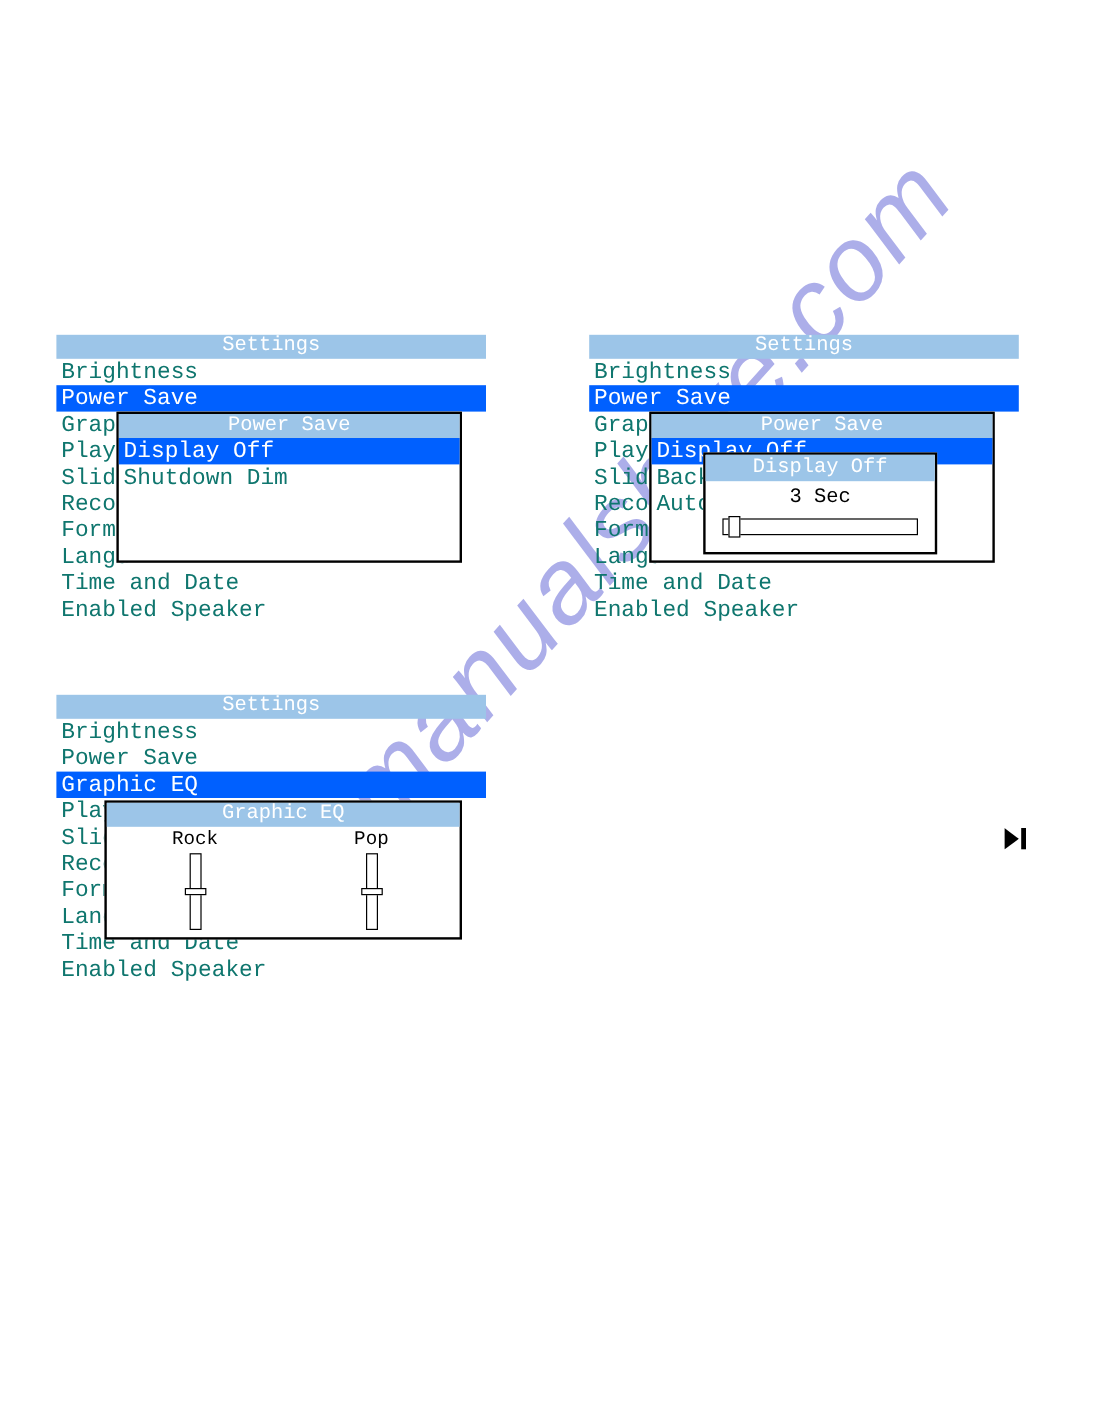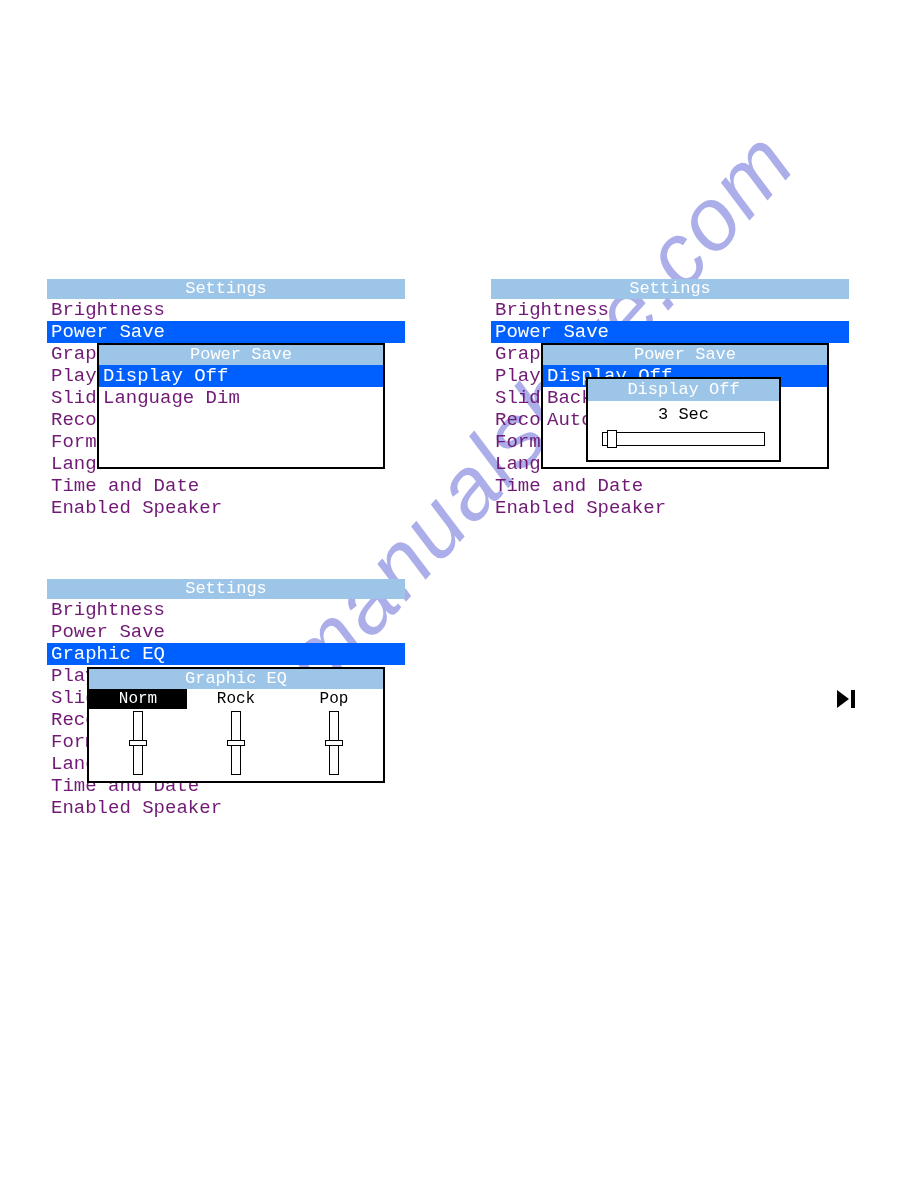--- a/index.html
+++ b/index.html
@@ -18,21 +18,21 @@
   .title-bar {
     background: #9CC5E8;
     color: #fff;
     text-align: center;
     font-size: 17px;
     height: 20px;
     line-height: 20px;
   }
   .menu-item {
     font-size: 19px;
-    color: #701a75;
+    color: #0f766e;
     padding: 0 4px;
     height: 22px;
     line-height: 22px;
     white-space: nowrap;
     overflow: hidden;
   }
   .menu-item.selected {
     background: #0060FF;
     color: #fff;
   }
@@ -140,21 +140,21 @@
   <div class="menu-item">Slid</div>
   <div class="menu-item">Reco</div>
   <div class="menu-item">Form</div>
   <div class="menu-item">Langu</div>
   <div class="menu-item">Time and Date</div>
   <div class="menu-item">Enabled Speaker</div>
 
   <div class="submenu" style="left:50px; top:64px; width:288px; height:126px;">
     <div class="title-bar">Power Save</div>
     <div class="menu-item selected">Display Off</div>
-    <div class="menu-item">Language Dim</div>
+    <div class="menu-item">Shutdown Dim</div>
   </div>
 </div>
 
 <div class="panel" style="left:490px; top:278px;">
   <div class="title-bar">Settings</div>
   <div class="menu-item">Brightness</div>
   <div class="menu-item selected">Power Save</div>
   <div class="menu-item">Graphi</div>
   <div class="menu-item">Play</div>
   <div class="menu-item">Slid</div>
@@ -189,26 +189,20 @@
   <div class="menu-item">Slid</div>
   <div class="menu-item">Reco</div>
   <div class="menu-item">Form</div>
   <div class="menu-item">Language</div>
   <div class="menu-item">Time and Date</div>
   <div class="menu-item">Enabled Speaker</div>
 
   <div class="submenu" style="left:40px; top:88px; width:298px;">
     <div class="title-bar">Graphic EQ</div>
     <div class="eq-row">
-      <div class="eq-col">
-        <div class="label sel">Norm</div>
-        <div class="eq-slider">
-            <div class="mid"></div>
-          </div>
-      </div>
       <div class="eq-col">
         <div class="label">Rock</div>
         <div class="eq-slider">
             <div class="mid"></div>
           </div>
       </div>
       <div class="eq-col">
         <div class="label">Pop</div>
         <div class="eq-slider">
             <div class="mid"></div>

